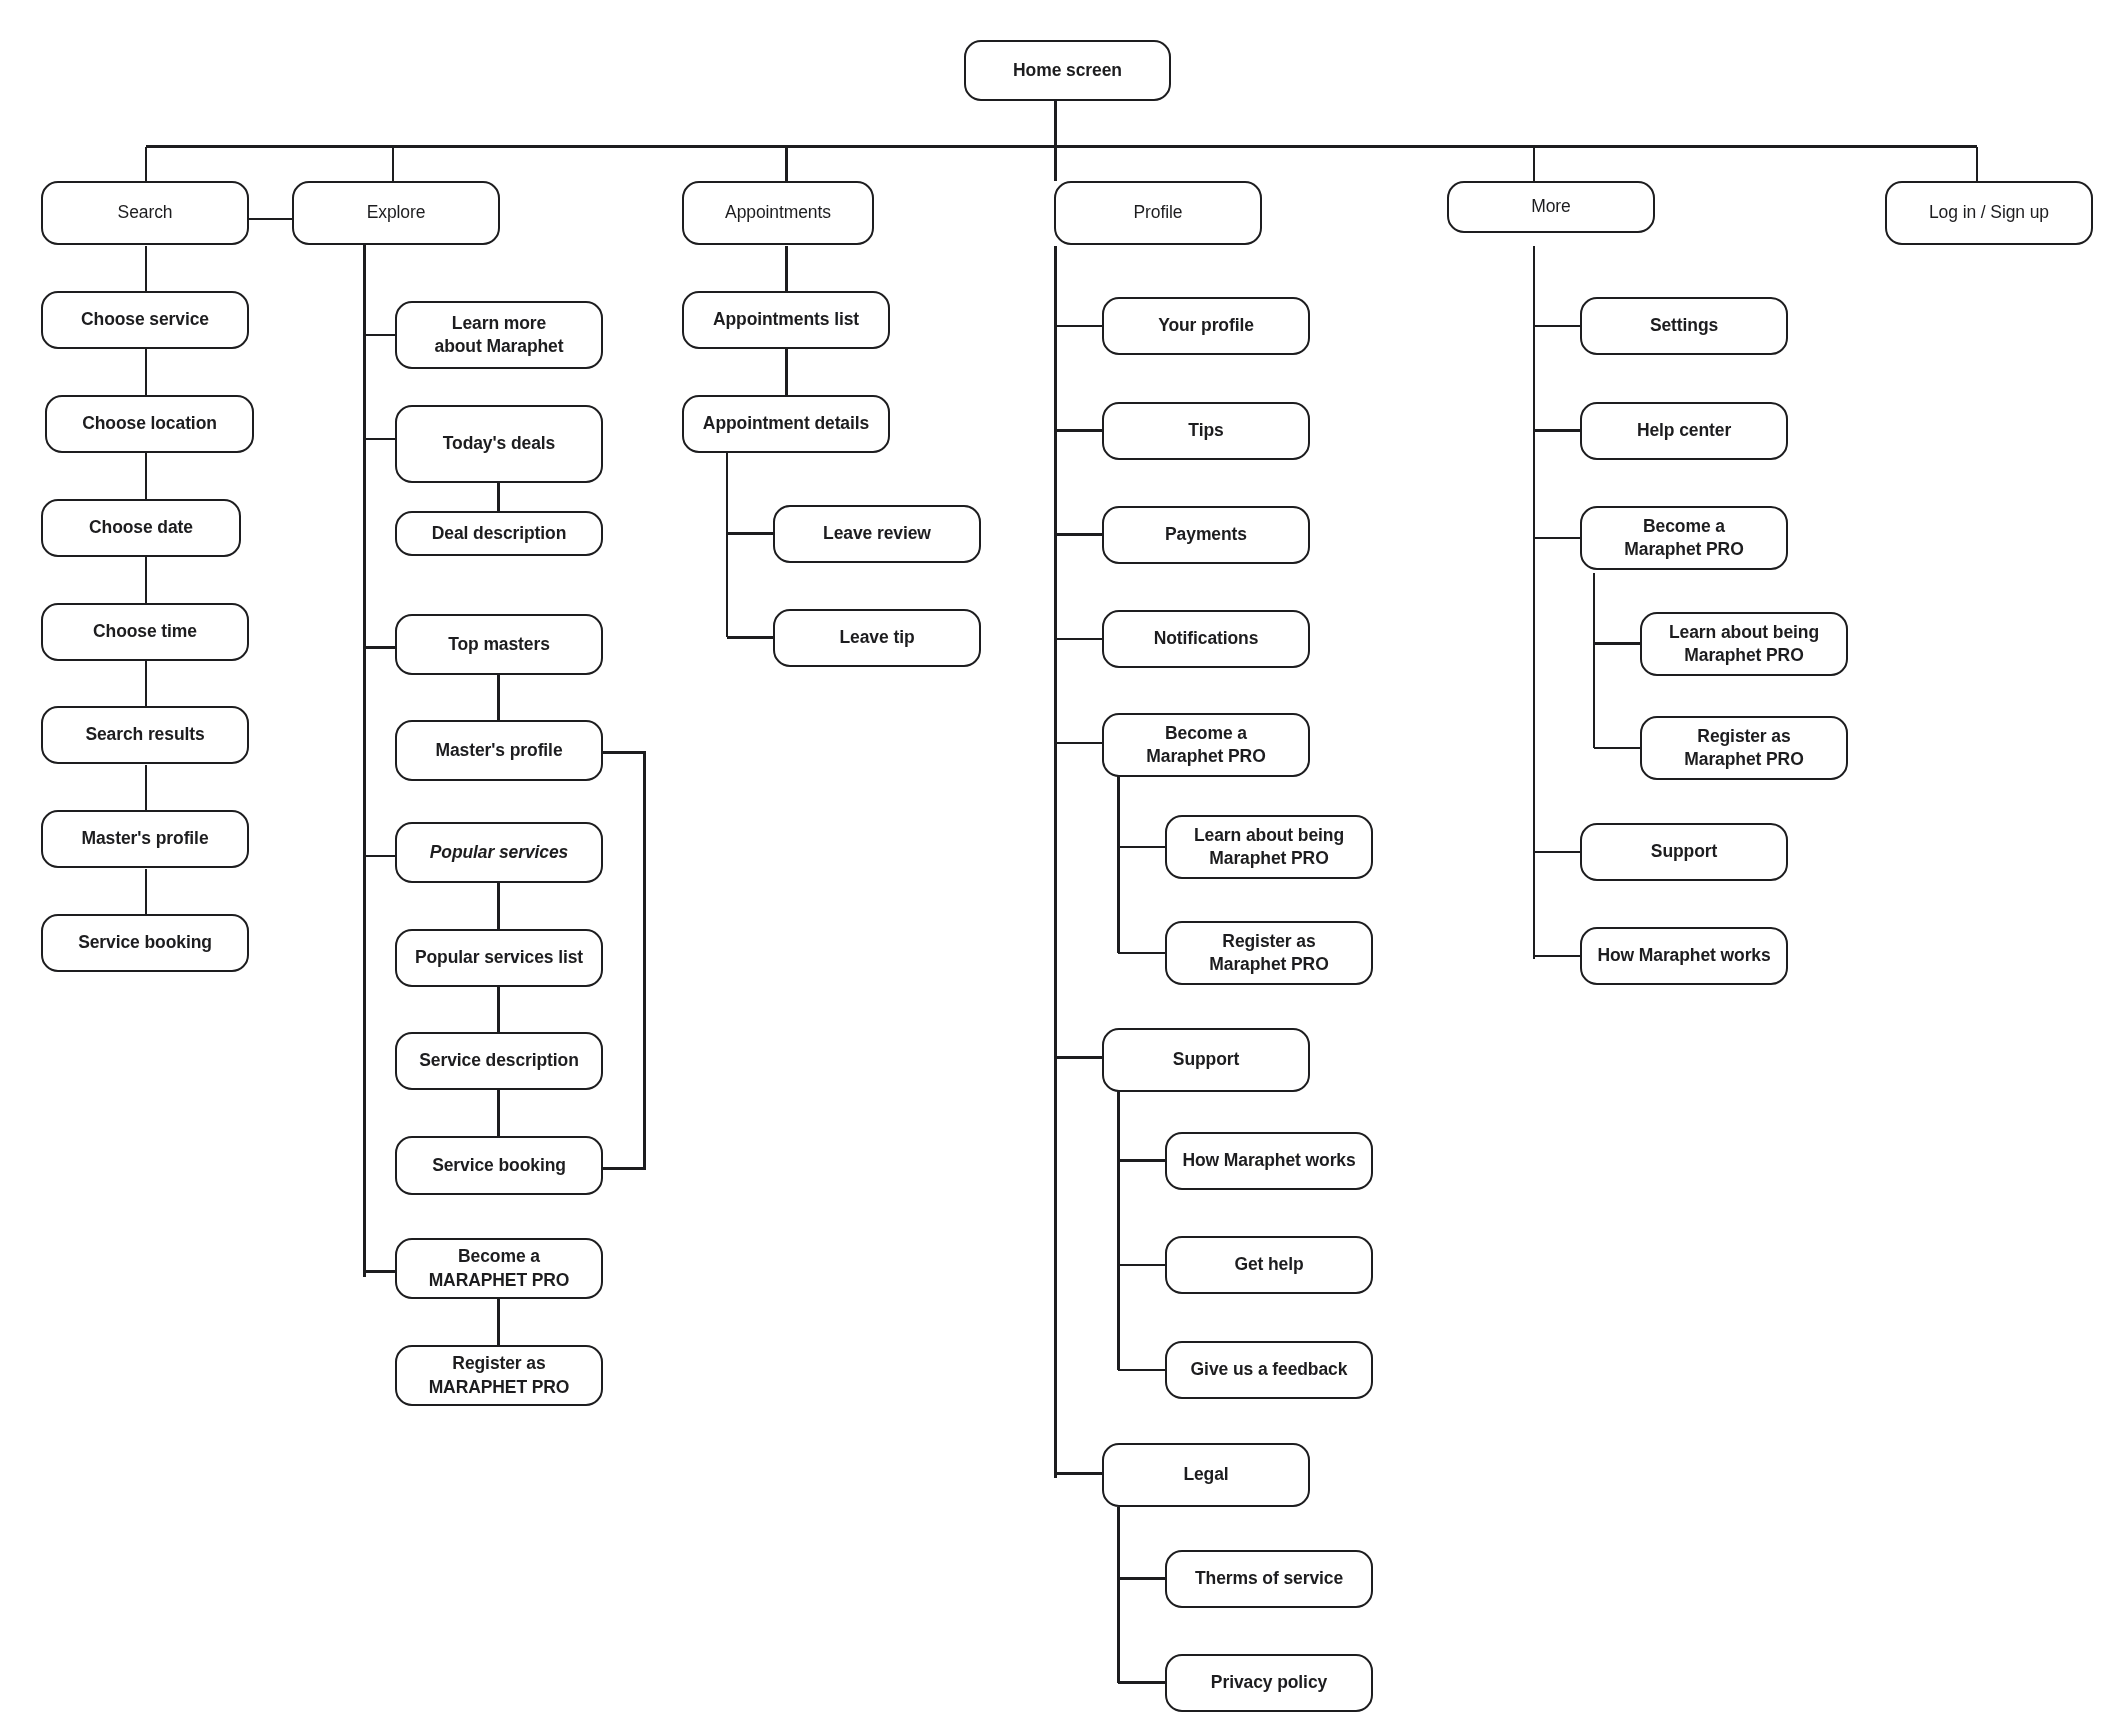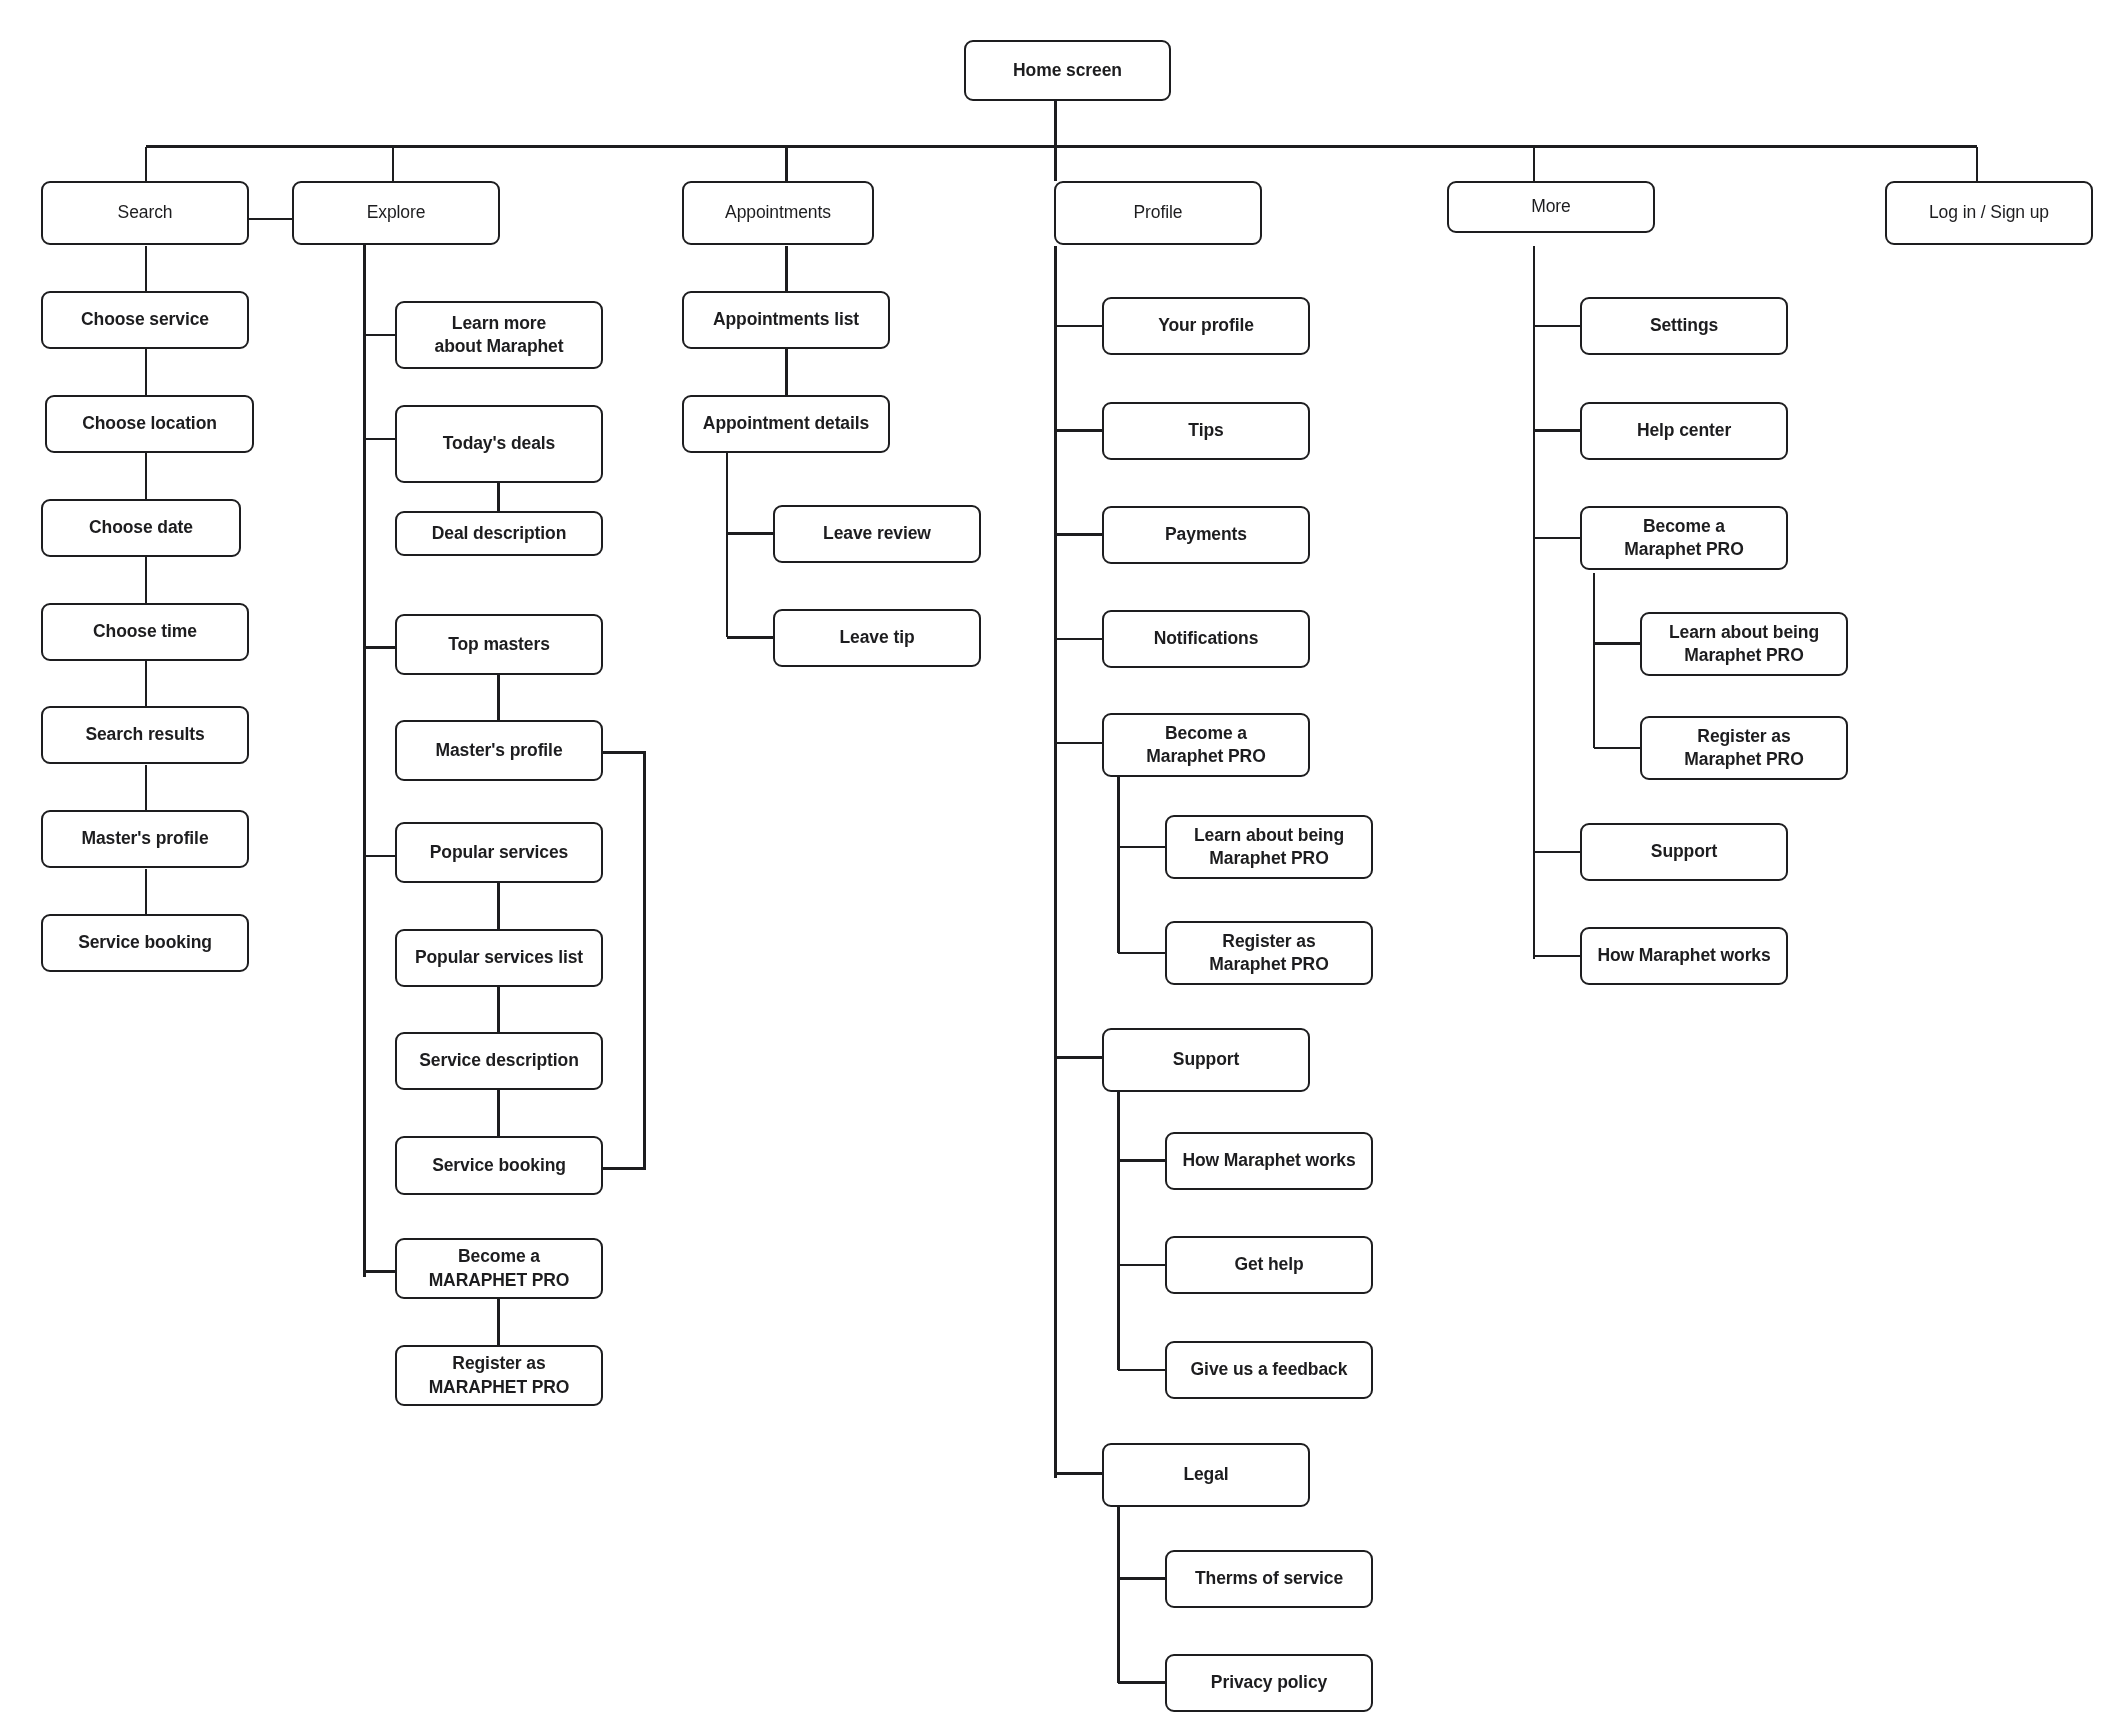--- a/index.html
+++ b/index.html
@@ -22,21 +22,21 @@
     left: 0;
     top: 0;
     width: 2108px;
     height: 1734px;
     pointer-events: none;
   }
   .node {
     position: absolute;
     box-sizing: border-box;
     border: 2.6px solid #1d1d1f;
-    border-radius: 9px;
+    border-radius: 17px;
     background: #ffffff;
     display: flex;
     align-items: center;
     justify-content: center;
     text-align: center;
     color: #1d1d1f;
     font-size: 17.5px;
     line-height: 1.34;
     letter-spacing: -0.1px;
     padding: 2.1px 7.2px;
@@ -149,21 +149,21 @@
   <div class="node level2" style="left:41px; top:706px; width:208px; height:58px;">Search results</div>
   <div class="node level2" style="left:41px; top:810px; width:208px; height:58px;">Master's profile</div>
   <div class="node level2" style="left:41px; top:914px; width:208px; height:58px;">Service booking</div>
 
   <div class="node level2" style="left:395px; top:301px; width:208px; height:68px;">Learn more
 about Maraphet</div>
   <div class="node level2" style="left:395px; top:405px; width:208px; height:78px;">Today's deals</div>
   <div class="node level2" style="left:395px; top:511px; width:208px; height:45px;">Deal description</div>
   <div class="node level2" style="left:395px; top:614px; width:208px; height:61px;">Top masters</div>
   <div class="node level2" style="left:395px; top:720px; width:208px; height:61px;">Master's profile</div>
-  <div class="node level2" style="left:395px; top:822px; width:208px; height:61px;">Popular services</div>
+  <div class="node level2" style="left:395px; top:822px; width:208px; height:61px;font-style:italic;">Popular services</div>
   <div class="node level2" style="left:395px; top:929px; width:208px; height:58px;">Popular services list</div>
   <div class="node level2" style="left:395px; top:1032px; width:208px; height:58px;">Service description</div>
   <div class="node level2" style="left:395px; top:1136px; width:208px; height:59px;">Service booking</div>
   <div class="node level2" style="left:395px; top:1238px; width:208px; height:61px;">Become a
 MARAPHET PRO</div>
   <div class="node level2" style="left:395px; top:1345px; width:208px; height:61px;">Register as
 MARAPHET PRO</div>
 
   <div class="node level2" style="left:682px; top:291px; width:208px; height:58px;">Appointments list</div>
   <div class="node level2" style="left:682px; top:395px; width:208px; height:58px;">Appointment details</div>

